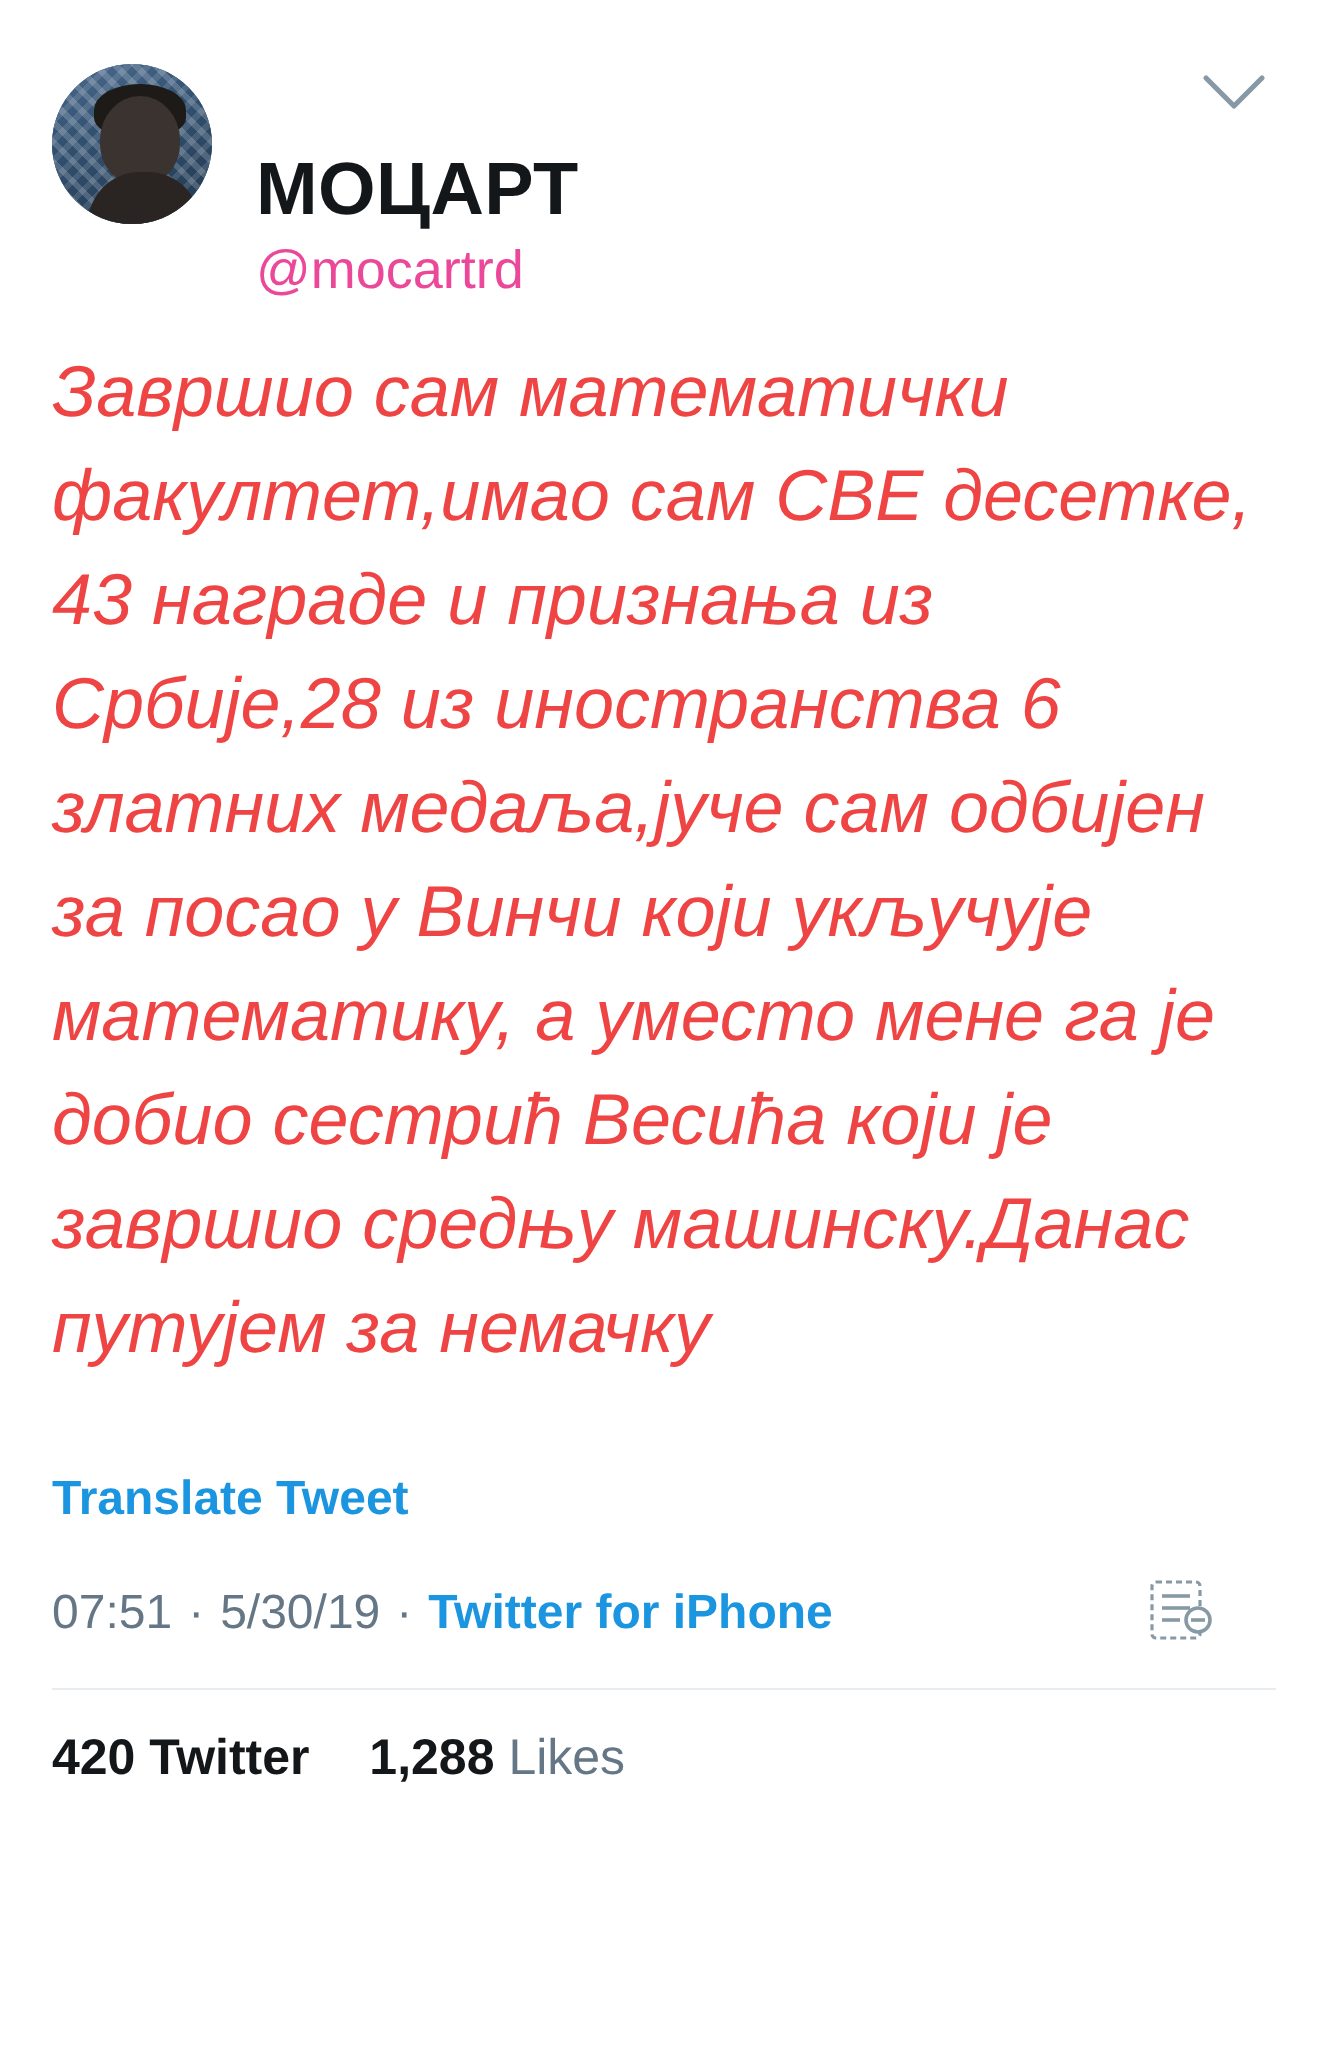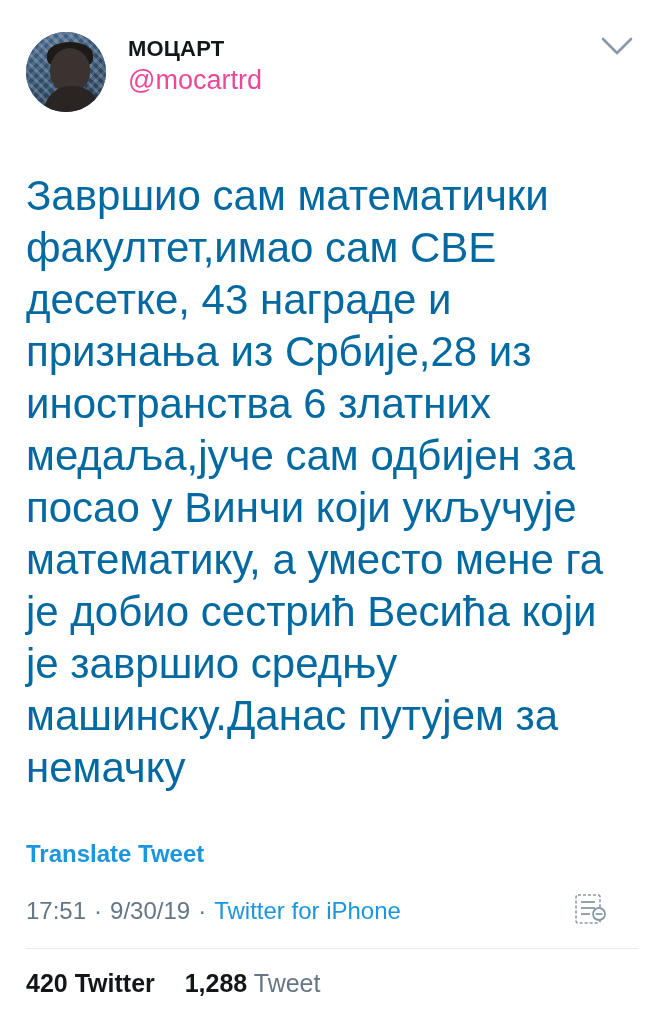--- a/index.html
+++ b/index.html
@@ -80,49 +80,51 @@
     border-radius: 26px 26px 0 0;
     background: #2a2522;
   }
 
   .names {
     margin-left: 22px;
     padding-top: 8px;
     line-height: 1.18;
   }
   .display-name {
-    font-size: 22px;
+    font-size: 37px;
     font-weight: bold;
     color: #14171a;
     letter-spacing: .2px;
+    margin-top: 37px;
   }
   .handle {
     font-size: 27px;
     color: #ec4899;
     margin-top: 3px;
   }
 
   .caret-btn {
     position: absolute;
     right: 4px;
     top: 6px;
     width: 34px;
     height: 26px;
   }
   .caret-btn svg { display: block; }
 
   
   .tweet-text {
     margin-top: 36px;
-    font-size: 42px;
+    font-size: 36px;
     line-height: 52px;
-    color: #0369a1;
+    color: #ef4444;
     letter-spacing: 0px;
     white-space: pre-wrap;
     word-break: normal;
+    font-style: italic;
   }
 
   .translate {
     margin-top: 46px;
     font-size: 24px;
     font-weight: bold;
     color: #1b95e0;
     display: inline-block;
     text-align: right;
   }
@@ -134,21 +136,21 @@
     font-size: 24px;
     color: #657786;
     position: relative;
     height: 42px;
   }
   .meta-row .dot {
     margin: 0 8px;
   }
   .meta-row .source {
     color: #1b95e0;
-    font-weight: normal;
+    font-weight: bold;
   }
   .meta-row .time,
   .meta-row .date {
     font-weight: normal;
   }
   .analytics-icon {
     position: absolute;
     right: 30px;
     top: 2px;
     width: 34px;
@@ -203,23 +205,23 @@
         <path d="M3 5 L17 19 L31 5" fill="none" stroke="#8899a6" stroke-width="2.6" stroke-linecap="round" stroke-linejoin="round"></path>
       </svg>
     </div>
   </div>
 
   <div class="tweet-text">Завршио сам математички факултет,имао сам СВЕ десетке, 43 награде и признања из Србије,28 из иностранства 6 златних медаља,јуче сам одбијен за посао у Винчи који укључује математику, а уместо мене га је добио сестрић Весића који је завршио средњу машинску.Данас путујем за немачку</div>
 
   <div class="translate">Translate Tweet</div>
 
   <div class="meta-row">
-    <span class="time">17:51</span>
+    <span class="time">07:51</span>
     <span class="dot">·</span>
-    <span class="date">9/30/19</span>
+    <span class="date">5/30/19</span>
     <span class="dot">·</span>
     <span class="source">Twitter for iPhone</span>
 
     <span class="analytics-icon">
       <svg width="34" height="34" viewBox="0 0 34 34" aria-hidden="true">
         <rect x="2" y="3" width="24" height="28" rx="2" fill="none" stroke="#8899a6" stroke-width="1.6" stroke-dasharray="3 2"></rect>
         <line x1="7" y1="10" x2="21" y2="10" stroke="#8899a6" stroke-width="1.8"></line>
         <line x1="7" y1="16" x2="21" y2="16" stroke="#8899a6" stroke-width="1.8"></line>
         <line x1="7" y1="22" x2="16" y2="22" stroke="#8899a6" stroke-width="1.8"></line>
         <circle cx="25" cy="22" r="6" fill="#ffffff" stroke="#8899a6" stroke-width="1.8"></circle>
@@ -228,16 +230,16 @@
     </span>
   </div>
 
   <div class="divider"></div>
 
   <div class="stats">
     <span class="num">420</span>
     <span class="retweets-lbl">Twitter</span>
     <span class="spacer"></span>
     <span class="num">1,288</span>
-    <span class="lbl">Tweet</span>
+    <span class="lbl">Likes</span>
   </div>
 
 </div>
 
 </body></html>

